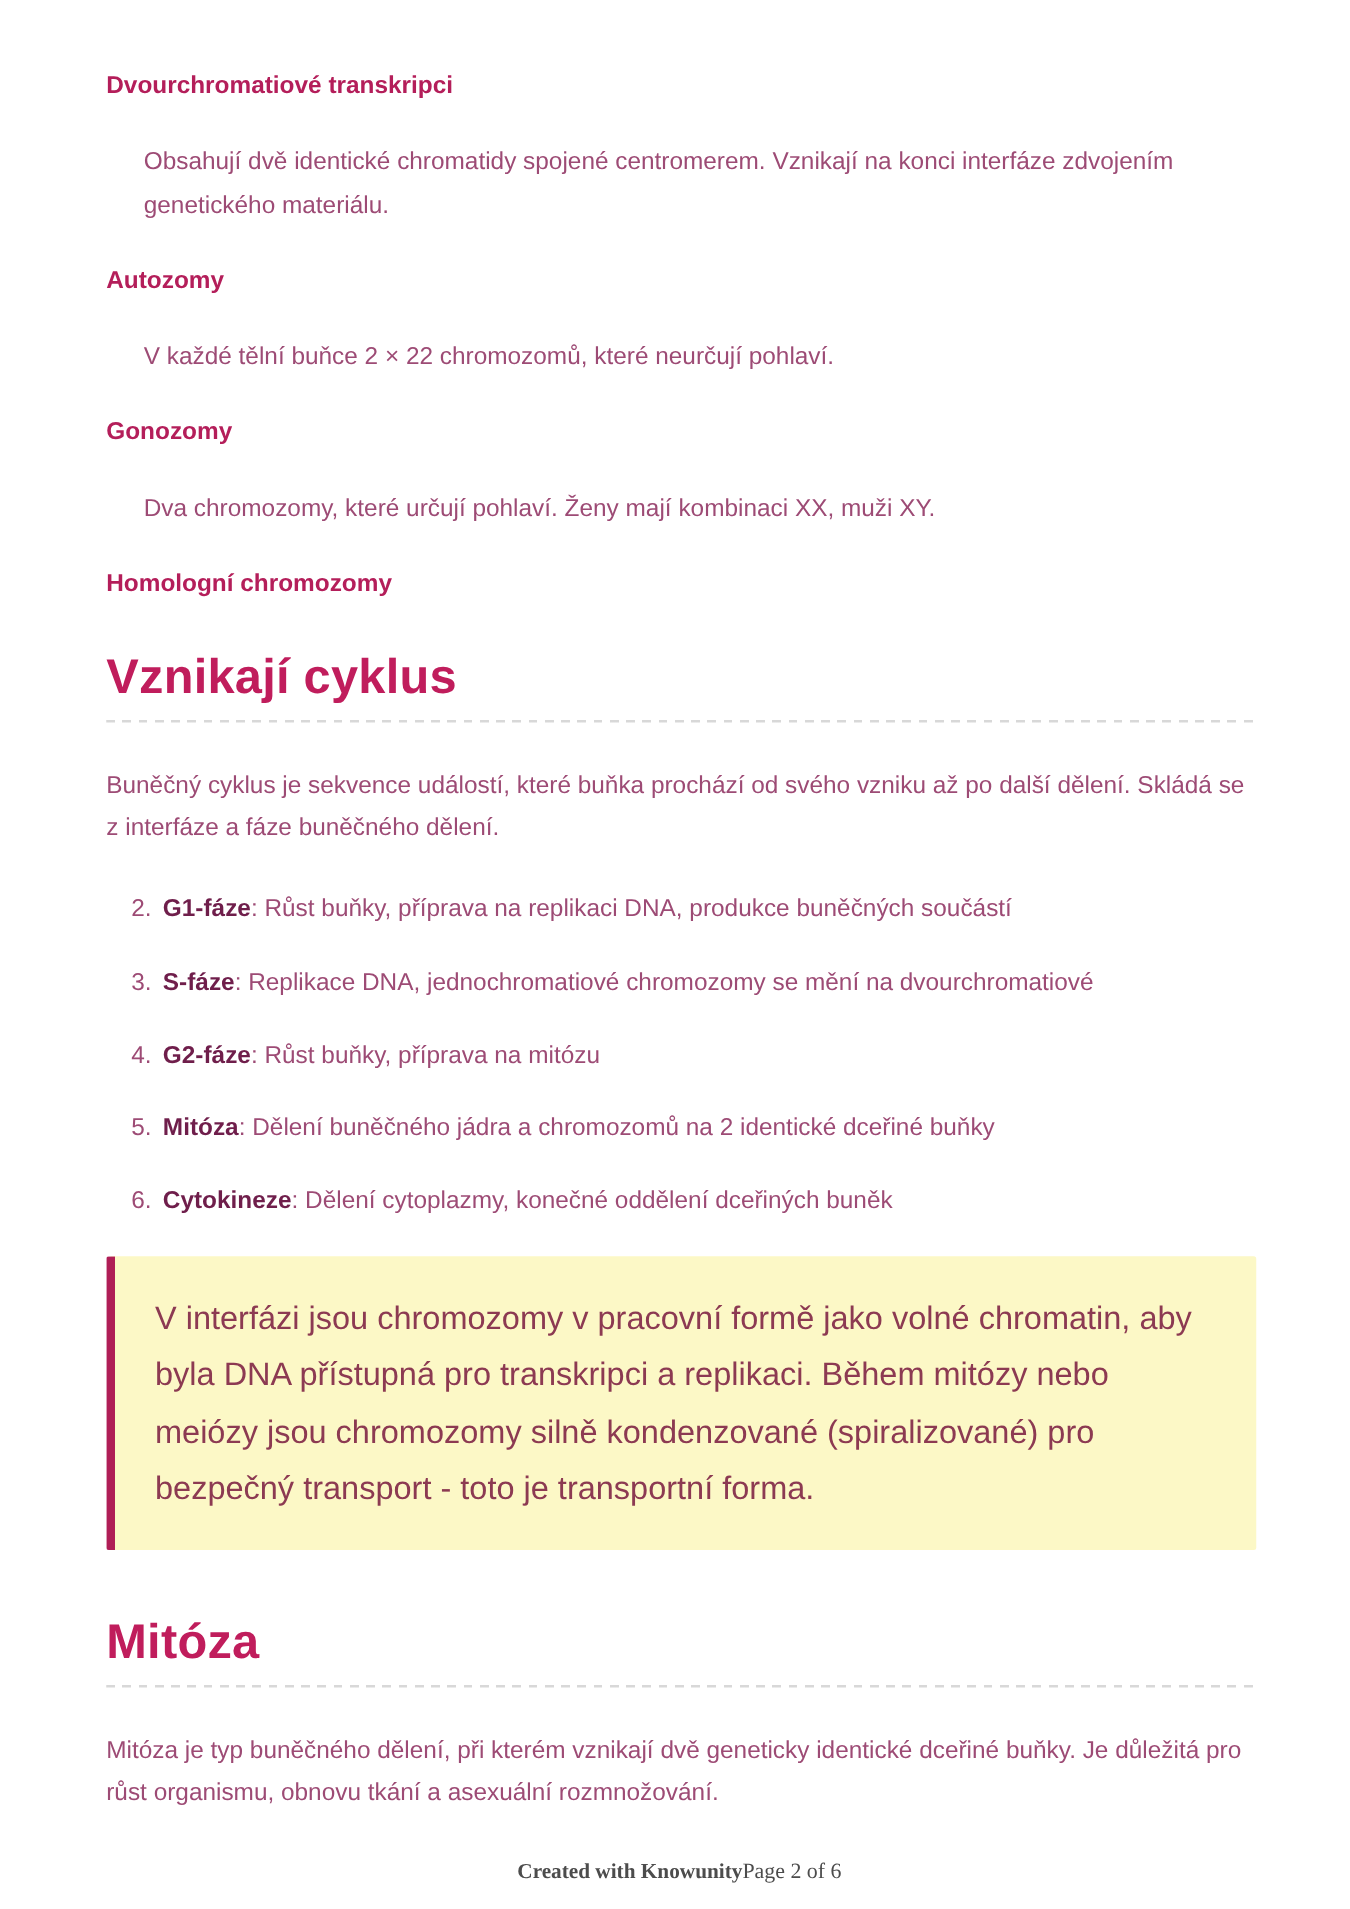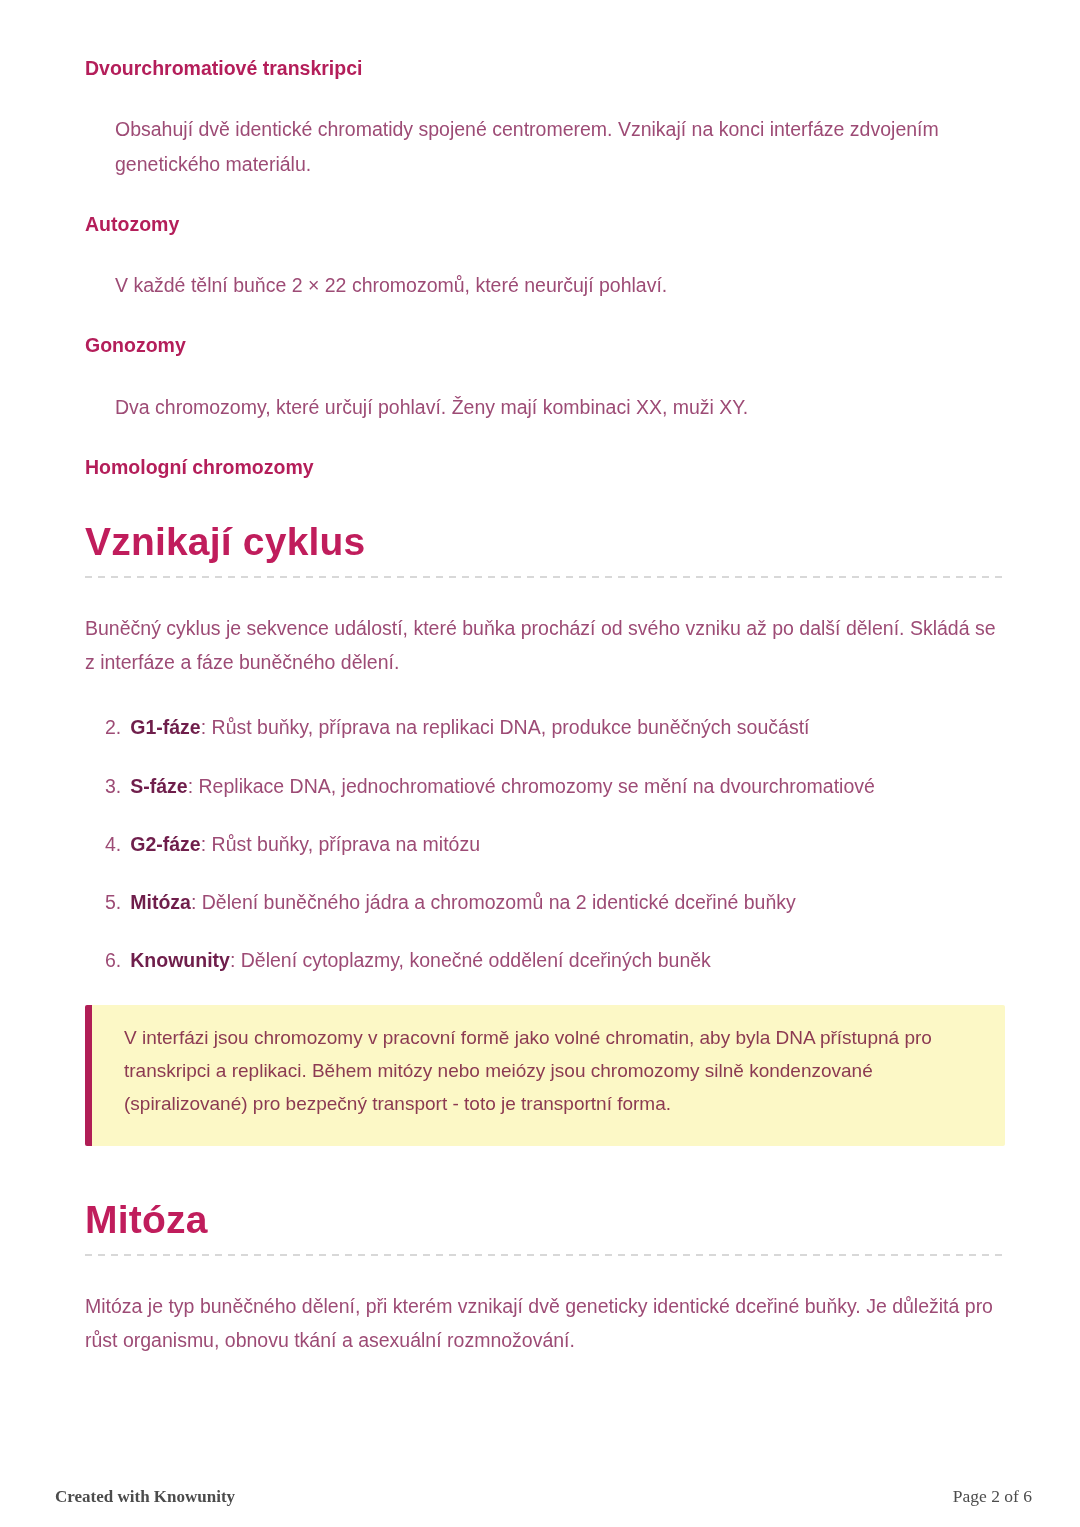--- a/index.html
+++ b/index.html
@@ -64,33 +64,33 @@
   .phase-num { margin-right: 9px; }
   .phase-term {
     font-weight: 700;
     color: #6f1e4b;
   }
   .callout {
     margin-top: 9px;
     background: #fcf8c6;
     border-left: 7px solid #b01e56;
     border-radius: 2px;
-    padding: 16px 34px 26px 32px;
-    font-size: 19px;
+    padding: 27px 34px 26px 32px;
+    font-size: 26px;
     line-height: 1.75;
     color: #8c3a52;
     max-width: 847px;
   }
   .footer {
     position: absolute;
     left: 55px;
     right: 48px;
     bottom: 20px;
     display: flex;
-    justify-content: space-between;
+    justify-content: center;
     align-items: baseline;
     font-family: "Liberation Serif", "DejaVu Serif", serif;
     color: #4c4c4c;
   }
   .footer-left { font-weight: 700; font-size: 17px; }
   .footer-right { font-weight: 400; font-size: 17.5px; }
 </style>
 </head>
 <body>
 
@@ -110,21 +110,21 @@
   <h1 class="h1 h1-cycle">Vznikají cyklus</h1>
   <div class="rule"></div>
 
   <p class="intro">Buněčný cyklus je sekvence událostí, které buňka prochází od svého vzniku až po další dělení. Skládá se z interfáze a fáze buněčného dělení.</p>
 
   <ol class="phase-list">
     <li><span class="phase-num">2.</span><span class="phase-term">G1-fáze</span><span>: Růst buňky, příprava na replikaci DNA, produkce buněčných součástí</span></li>
     <li><span class="phase-num">3.</span><span class="phase-term">S-fáze</span><span>: Replikace DNA, jednochromatiové chromozomy se mění na dvourchromatiové</span></li>
     <li><span class="phase-num">4.</span><span class="phase-term">G2-fáze</span><span>: Růst buňky, příprava na mitózu</span></li>
     <li><span class="phase-num">5.</span><span class="phase-term">Mitóza</span><span>: Dělení buněčného jádra a chromozomů na 2 identické dceřiné buňky</span></li>
-    <li><span class="phase-num">6.</span><span class="phase-term">Knowunity</span><span>: Dělení cytoplazmy, konečné oddělení dceřiných buněk</span></li>
+    <li><span class="phase-num">6.</span><span class="phase-term">Cytokineze</span><span>: Dělení cytoplazmy, konečné oddělení dceřiných buněk</span></li>
   </ol>
 
   <div class="callout">
     <span>V interfázi jsou chromozomy v pracovní formě jako volné chromatin, aby byla DNA přístupná pro transkripci a replikaci. Během mitózy nebo meiózy jsou chromozomy silně kondenzované (spiralizované) pro bezpečný transport - toto je transportní forma.</span>
   </div>
 
   <h1 class="h1 h1-mitosis">Mitóza</h1>
   <div class="rule"></div>
 
   <p class="intro">Mitóza je typ buněčného dělení, při kterém vznikají dvě geneticky identické dceřiné buňky. Je důležitá pro růst organismu, obnovu tkání a asexuální rozmnožování.</p>

